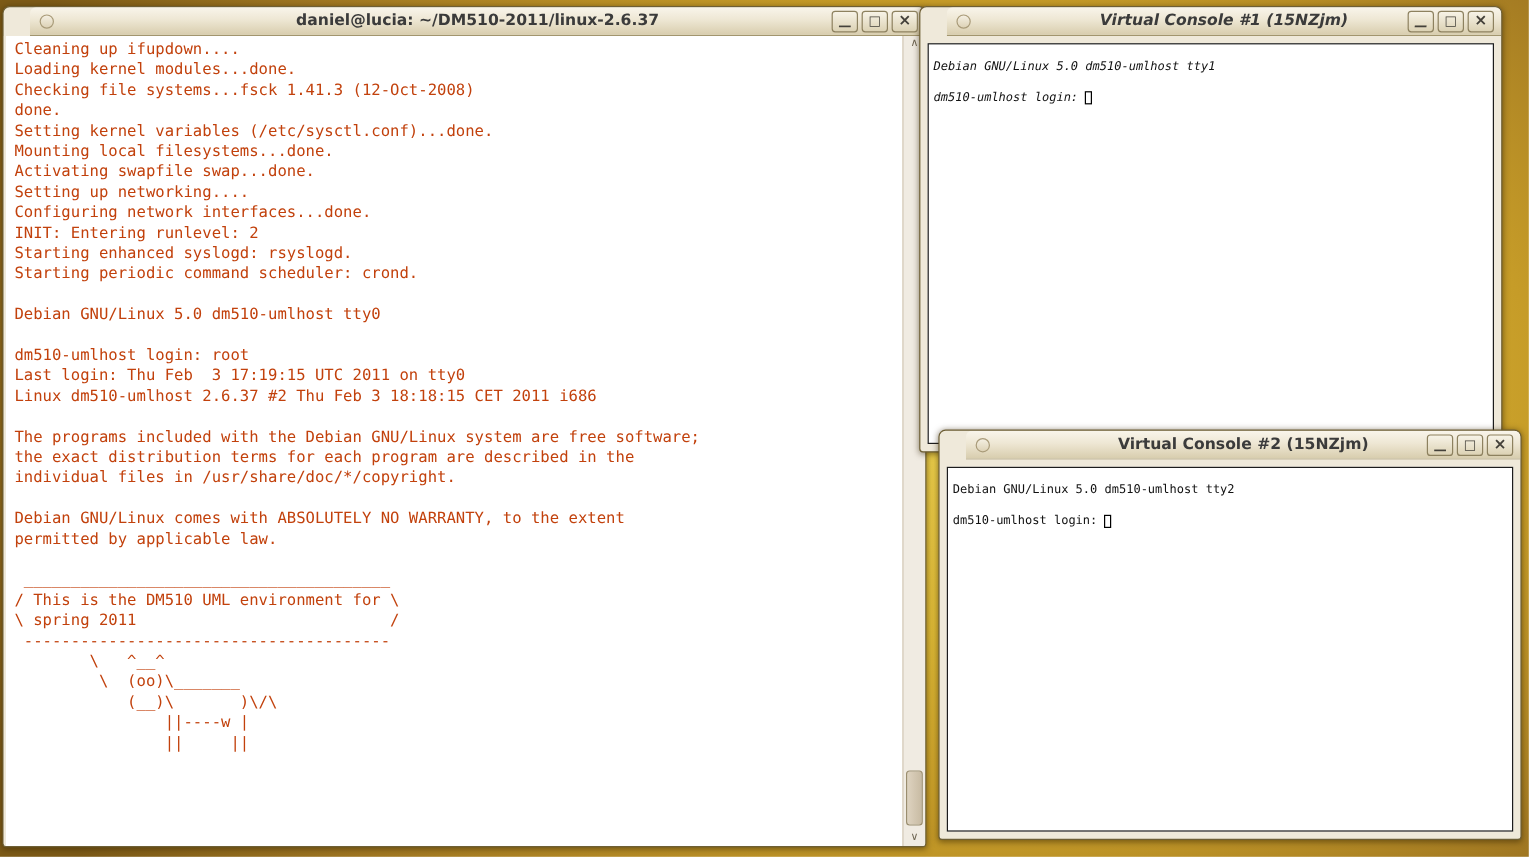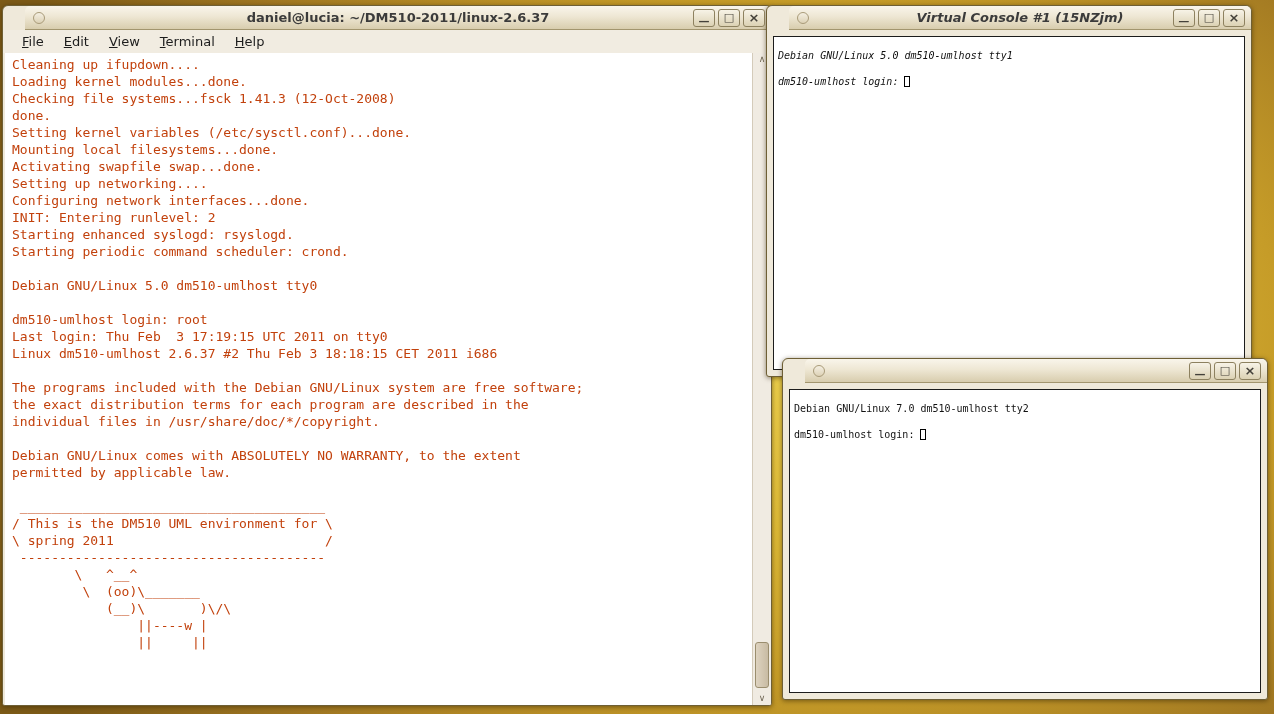--- a/index.html
+++ b/index.html
@@ -184,27 +184,20 @@
       <span class="win-btn minimize">
           <span>—</span>
         </span>
       <span class="win-btn maximize">
           <span>□</span>
         </span>
       <span class="win-btn close">
           <span>×</span>
         </span>
     </span>
-  </div>
-  <div class="menubar">
-    <span class="menu-item">File</span>
-    <span class="menu-item">Edit</span>
-    <span class="menu-item">View</span>
-    <span class="menu-item">Terminal</span>
-    <span class="menu-item">Help</span>
   </div>
   <div class="term-body">
     <div class="term-screen">
       <pre>Cleaning up ifupdown....
 Loading kernel modules...done.
 Checking file systems...fsck 1.41.3 (12-Oct-2008)
 done.
 Setting kernel variables (/etc/sysctl.conf)...done.
 Mounting local filesystems...done.
 Activating swapfile swap...done.
@@ -268,30 +261,31 @@
   <div class="xterm-content">
     <div class="xline">Debian GNU/Linux 5.0 dm510-umlhost tty1</div>
     <div class="xline"></div>
     <div class="xline"><span>dm510-umlhost login: </span><span class="xcursor"></span></div>
   </div>
 </div>
 
 <div class="window" id="console2-window">
   <div class="titlebar">
     <span class="wm-circle"></span>
+    <span class="title-text">Virtual Console #2 (15NZjm)</span>
     <span class="win-buttons">
       <span class="win-btn minimize">
           <span>—</span>
         </span>
       <span class="win-btn maximize">
           <span>□</span>
         </span>
       <span class="win-btn close">
           <span>×</span>
         </span>
     </span>
   </div>
   <div class="xterm-content">
-    <div class="xline">Debian GNU/Linux 7.0 dm510-umlhost tty2</div>
+    <div class="xline">Debian GNU/Linux 5.0 dm510-umlhost tty2</div>
     <div class="xline"></div>
     <div class="xline"><span>dm510-umlhost login: </span><span class="xcursor"></span></div>
   </div>
 </div>
 
 </body></html>

